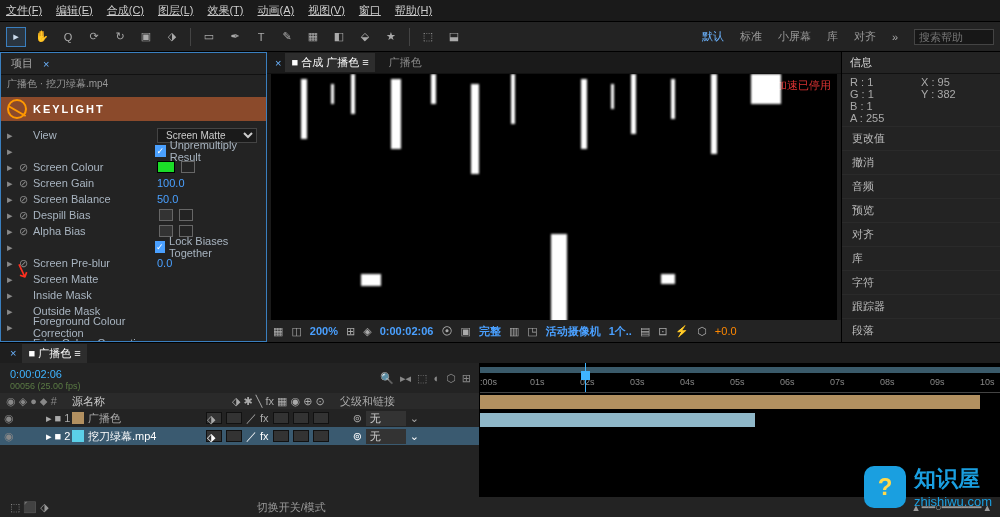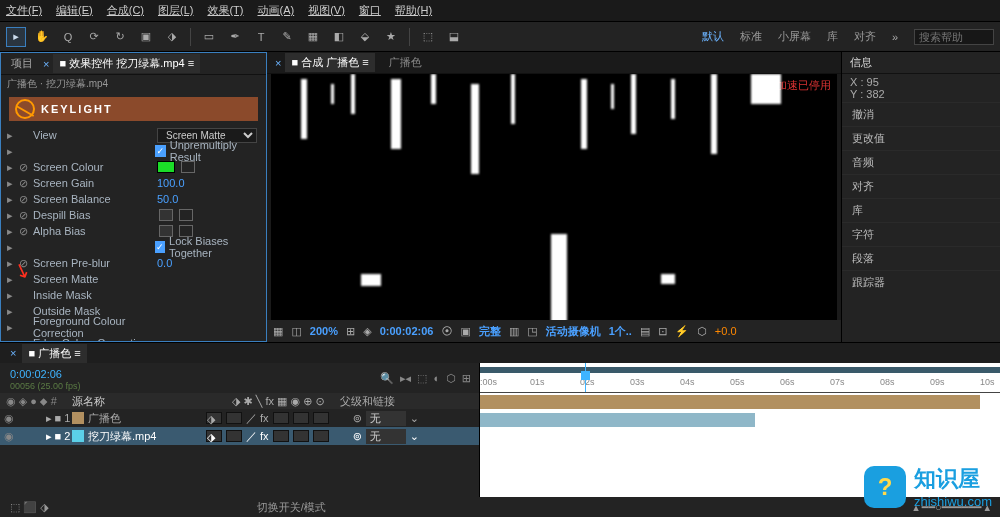--- a/index.html
+++ b/index.html
@@ -13,21 +13,21 @@
 .toolbar-right { margin-left:auto; display:flex; gap:16px; align-items:center; }
 .toolbar-right .tab { color:#999; }
 .toolbar-right .tab.active { color:#6cb4ff; }
 .search-box { background:#171717; border:1px solid #444; padding:1px 4px; width:80px; color:#888; }
 .main { display:flex; height:290px; }
 .left-panel { width:267px; border:1px solid #3a7fbf; background:#232323; display:flex; flex-direction:column; }
 .panel-tabs { height:22px; display:flex; align-items:center; gap:4px; padding:0 4px; border-bottom:1px solid #111; }
 .ptab { padding:2px 6px; color:#aaa; }
 .ptab.active { background:#2d2d2d; color:#fff; }
 .crumb { padding:2px 6px; color:#999; font-size:10px; }
-.keylight-logo { margin:4px 8px; height:24px; background:#8b4a2b; display:flex; align-items:center; color:#fff; font-weight:bold; letter-spacing:2px; font-size:13px; }
+.keylight-logo { margin:4px 0; height:24px; background:#8b4a2b; display:flex; align-items:center; color:#fff; font-weight:bold; letter-spacing:2px; font-size:13px; }
 .keylight-logo .circ { width:20px; height:20px; border:2px solid #f90; border-radius:50%; margin:0 6px; position:relative; }
 .keylight-logo .circ::after { content:""; position:absolute; width:20px; height:2px; background:#f90; top:9px; left:-2px; transform:rotate(30deg); }
 .prop-list { flex:1; overflow:auto; padding:2px 0; }
 .prop-row { display:flex; align-items:center; height:16px; padding:0 6px; gap:4px; color:#a8b4c0; font-size:10px; }
 .prop-row .tw { color:#888; width:8px; }
 .prop-row .clk { width:10px; color:#888; }
 .prop-row .lbl { flex:0 0 120px; }
 .prop-row .val { color:#4aa0ff; }
 .prop-row .sel { background:#1a1a1a; border:1px solid #444; padding:0 4px; width:100px; color:#ccc; font-size:10px; }
 .prop-row .chk { width:12px; height:12px; background:#4aa0ff; display:inline-flex; align-items:center; justify-content:center; color:#fff; font-size:9px; }
@@ -59,21 +59,21 @@
 .tl-cols .c3 { flex:1; color:#aaa; padding-left:30px; }
 .tl-layer { height:18px; display:flex; align-items:center; font-size:10px; }
 .tl-layer .c1 { width:72px; display:flex; gap:2px; padding-left:4px; }
 .tl-layer .eye { width:12px; color:#888; }
 .tl-layer .c2 { width:130px; display:flex; align-items:center; gap:4px; }
 .tl-layer .sw { width:12px; height:12px; }
 .tl-layer .c3 { flex:1; display:flex; align-items:center; gap:4px; padding-left:4px; }
 .tl-layer .box { width:16px; height:12px; background:#333; border:1px solid #111; }
 .tl-layer .drop { width:40px; background:#333; color:#ccc; padding:0 4px; }
 .tl-layer.hilite { background:#3a5a70; color:#fff; }
-.tl-right { flex:1; background:#ffffff; position:relative; }
+.tl-right { flex:1; background:#000000; position:relative; }
 .tl-ruler { height:30px; position:relative; border-bottom:1px solid #444; }
 .tl-ruler .tick { position:absolute; top:14px; font-size:9px; color:#888; }
 .tl-ruler .work { position:absolute; top:4px; left:0; right:0; height:6px; background:#3a5a6a; }
 .tl-ruler .play { position:absolute; top:0; width:1px; height:100%; background:#3fb4ff; }
 .tl-ruler .play::before { content:""; position:absolute; top:8px; left:-4px; width:9px; height:9px; background:#3fb4ff; }
 .tl-track { height:18px; position:relative; }
 .tl-track .bar { position:absolute; top:2px; height:14px; }
 .tl-foot { height:20px; background:#232323; display:flex; align-items:center; padding:0 10px; gap:8px; color:#999; font-size:10px; }
 .watermark { position:absolute; right:8px; bottom:8px; display:flex; align-items:center; gap:8px; }
 .watermark .bub { width:42px; height:42px; border-radius:10px; background:#1a9fe0; display:flex; align-items:center; justify-content:center; color:#ffd94a; font-size:24px; font-weight:bold; }
@@ -125,21 +125,20 @@
       <span>»</span>
       <input class="search-box" placeholder="搜索帮助" style="">
     </div>
 </div>
 
 <div class="main">
   <div class="left-panel">
     <div class="panel-tabs">
       <span class="ptab">项目</span>
       <span style="color:#6cb4ff">×</span>
-      <span class="ptab active">■ <span>效果控件</span> <span class="blue">挖刀绿幕.mp4</span> ≡</span>
     </div>
     <div class="crumb">广播色 · 挖刀绿幕.mp4</div>
     <div class="keylight-logo">
         <span class="circ"></span>
         <span>KEYLIGHT</span>
       </div>
     <div class="prop-list" id="prop-list">
         <div class="prop-row">
           <span class="tw">▸</span>
           <span class="clk"></span>
@@ -271,31 +270,33 @@
       <span>⊡</span>
       <span>⚡</span>
       <span>⬡</span>
       <span style="color:#f80">+0.0</span>
     </div>
   </div>
 
   <div class="right-panel">
     <div class="info-head">信息</div>
     <div class="info-vals">
+      <div class="col">R : <span>1</span><br>G : <span>1</span><br>B : <span>1</span><br>A : <span>255</span></div>
       <div class="col">X : <span>95</span><br>Y : <span>382</span></div>
     </div>
     <div class="side-links" id="side-links">
+        <div>更改值</div>
         <div>撤消</div>
-        <div>更改值</div>
         <div>音频</div>
+        <div>预览</div>
         <div>对齐</div>
         <div>库</div>
         <div>字符</div>
+        <div>跟踪器</div>
         <div>段落</div>
-        <div>跟踪器</div>
       </div>
   </div>
 </div>
 
 <div class="timeline">
   <div class="tl-tabs">
       <span style="color:#6cb4ff">×</span> 
       <span class="ptab active">■ <span>广播色</span> ≡</span>
     </div>
   <div class="tl-body">

